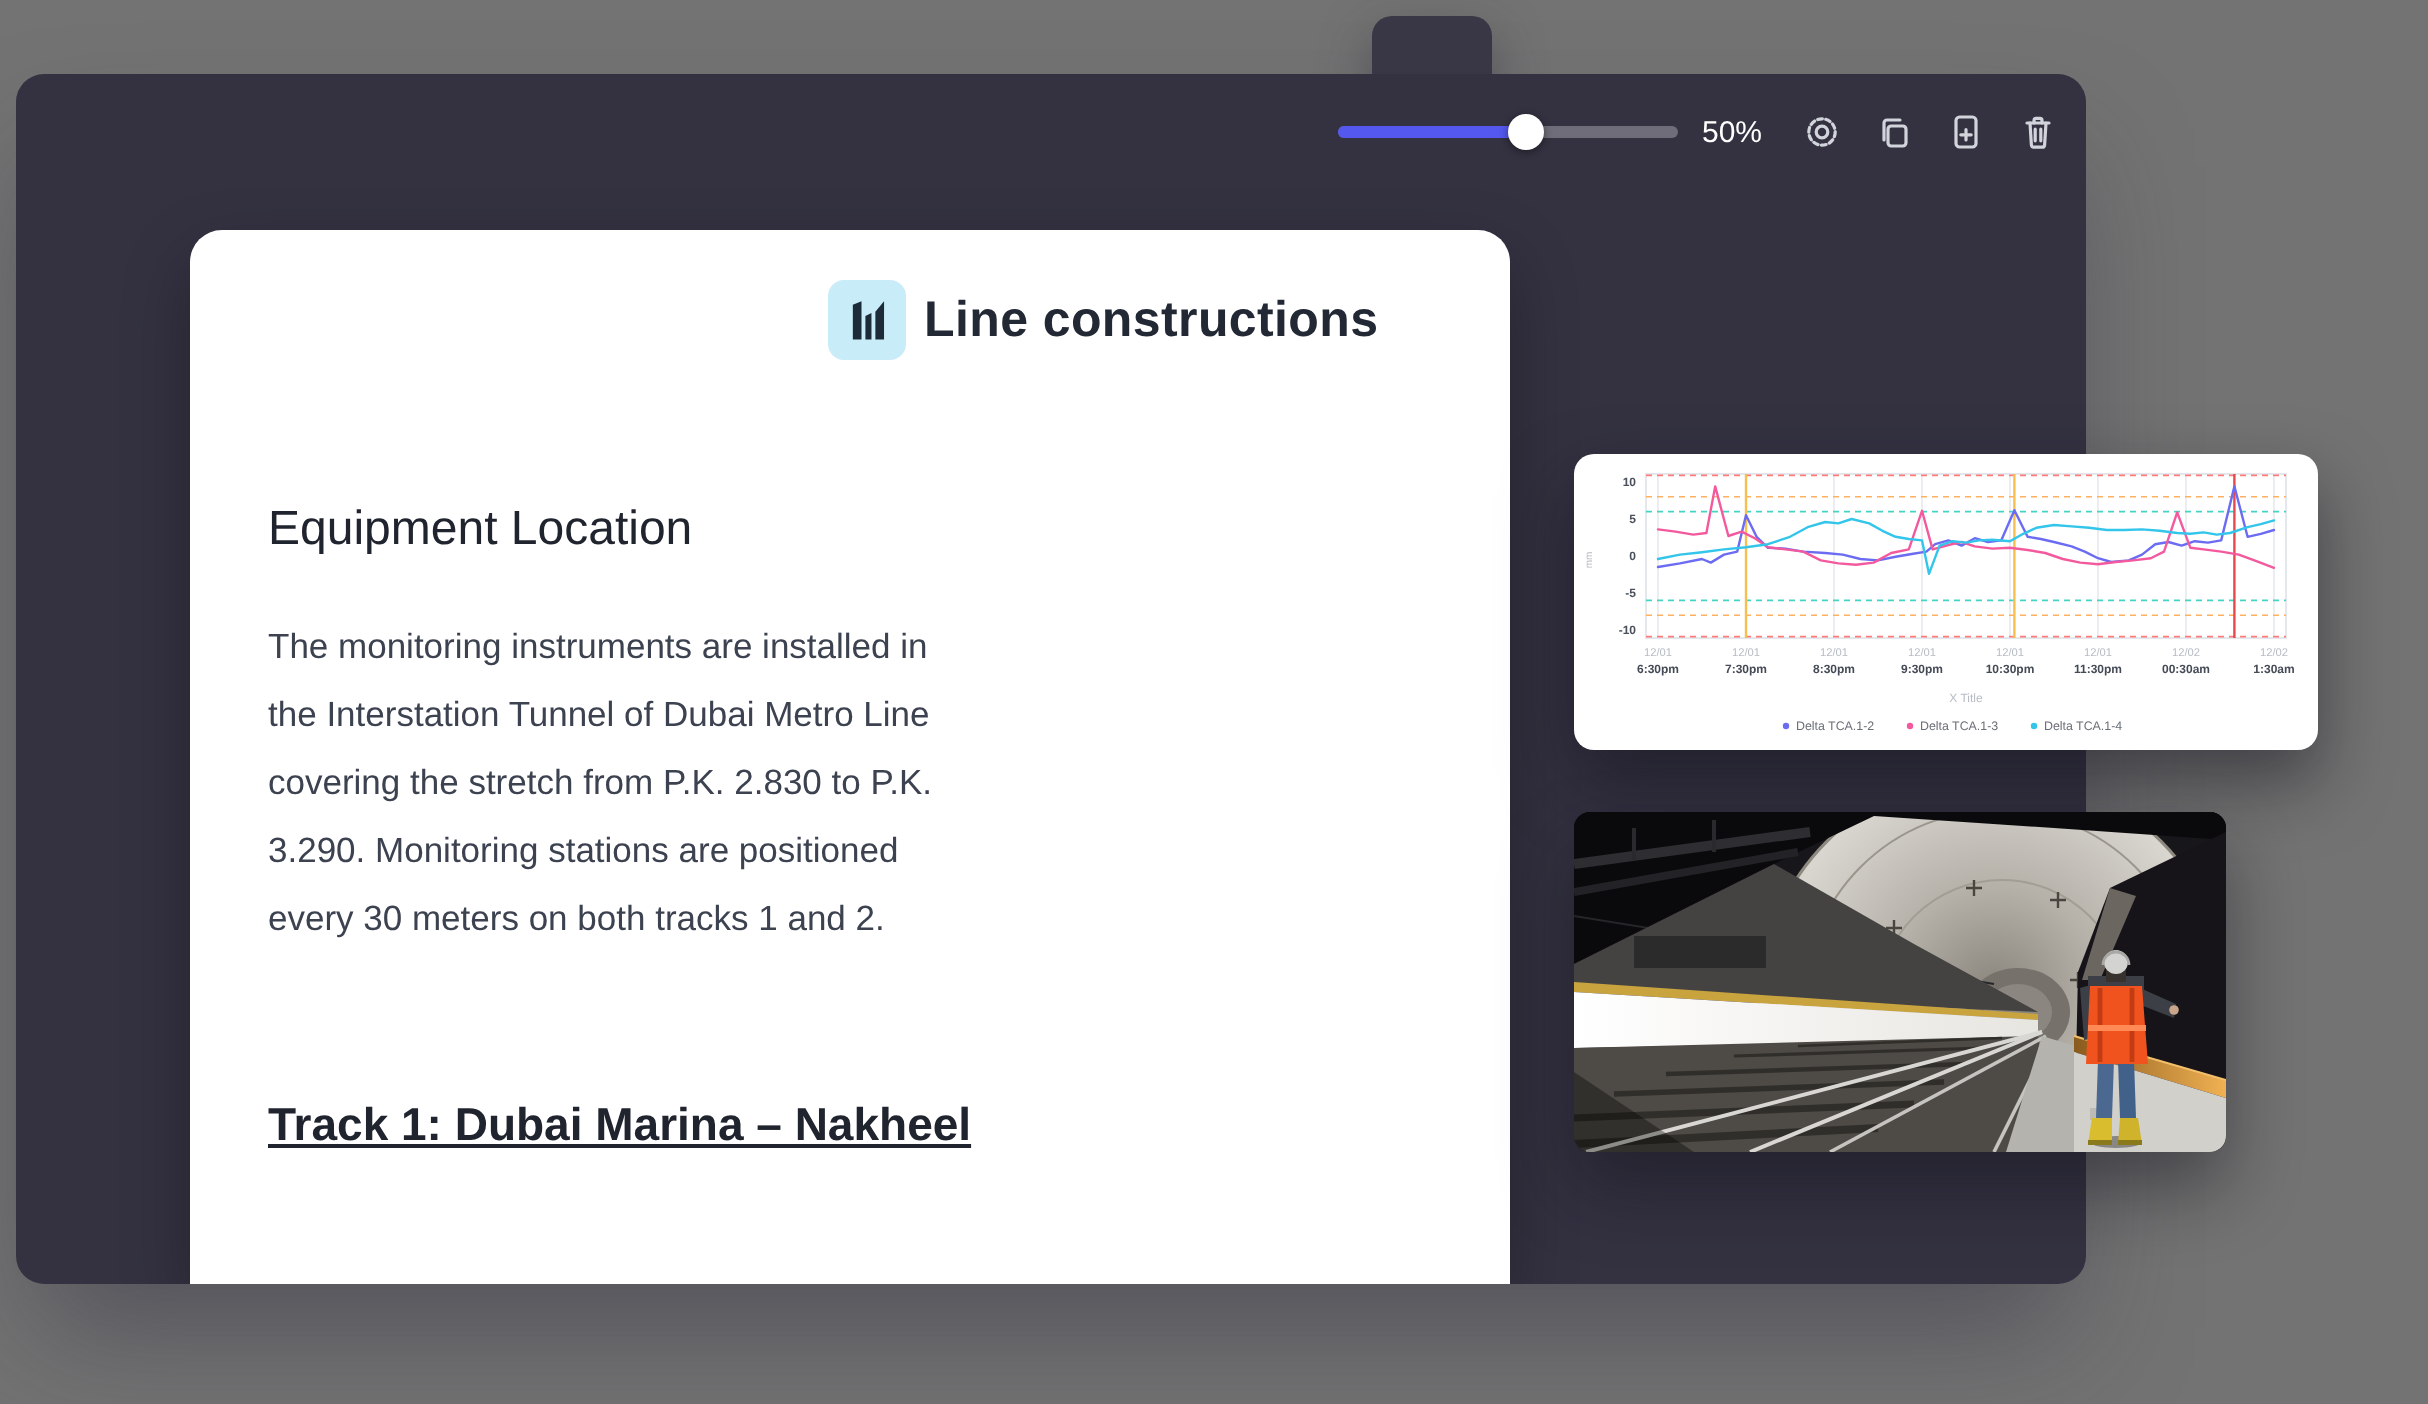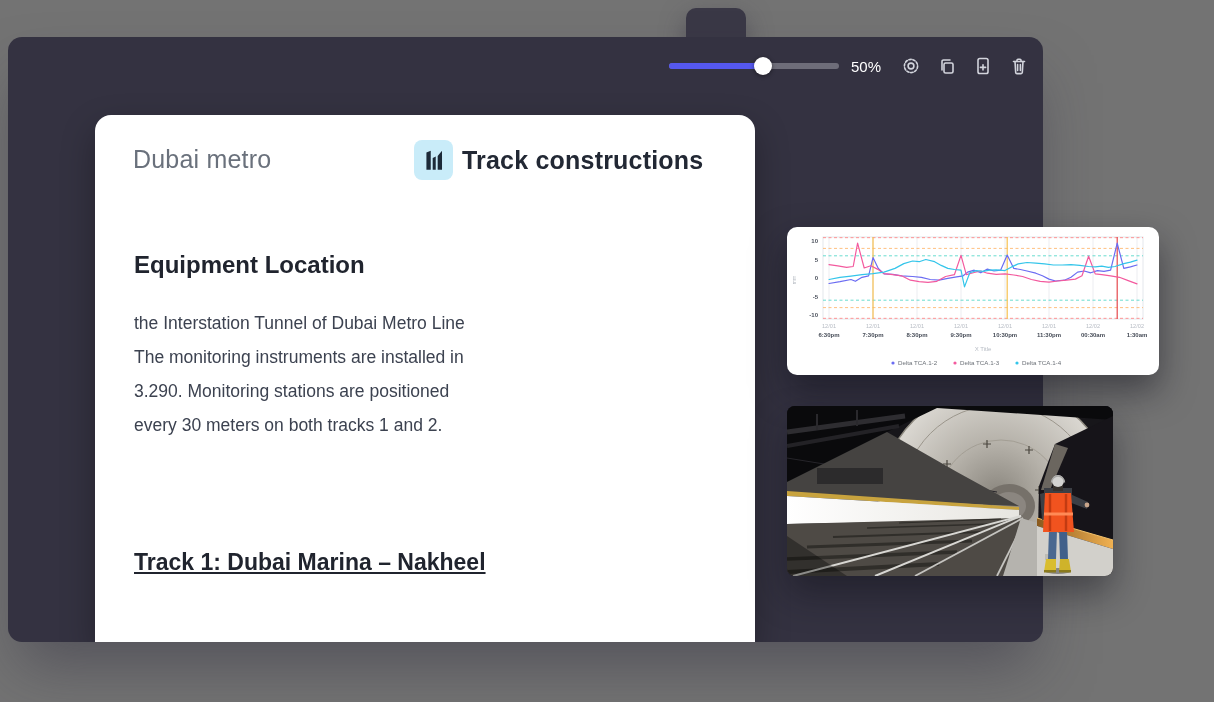--- a/index.html
+++ b/index.html
@@ -25,21 +25,21 @@
   .tb-btn{background:none;border:none;padding:0;width:24px;height:24px;display:flex;align-items:center;justify-content:center;cursor:pointer;}
   .tb-btn svg{stroke:#d2d4dc;fill:none;stroke-width:1.6;stroke-linecap:round;stroke-linejoin:round;}
 
   
   .doc-card{position:absolute;left:87px;top:78px;width:660px;height:527px;background:#ffffff;
     border-radius:16px 16px 0 0;box-shadow:0 14px 34px rgba(0,0,0,.3);}
   .client-name{position:absolute;left:38px;top:30px;font-size:25px;color:#6a717c;letter-spacing:.2px;}
   .company{position:absolute;left:319px;top:25px;display:flex;align-items:center;gap:9px;}
   .logo{width:39px;height:40px;background:#c9ecf9;border-radius:8px;display:flex;align-items:center;justify-content:center;}
   .company-name{font-size:25px;font-weight:700;color:#222834;letter-spacing:.2px;white-space:nowrap;}
-  .section-title{position:absolute;left:39px;top:136px;font-size:24px;font-weight:700;color:#20242e;}
+  .section-title{position:absolute;left:39px;top:136px;font-size:24px;font-weight:400;color:#20242e;}
   .doc-body{position:absolute;left:39px;top:191px;font-size:17.5px;color:#3c4250;}
   .doc-body .line{height:34px;line-height:34px;white-space:nowrap;}
   .track-heading{position:absolute;left:39px;top:434px;font-size:23px;font-weight:700;color:#20242e;white-space:nowrap;text-decoration:underline;}
   .period{position:absolute;left:39px;top:473px;font-size:17.5px;color:#343b47;white-space:nowrap;}
 
   
   .chart-card{position:absolute;left:787px;top:227px;width:372px;height:148px;background:#ffffff;border-radius:10px;
     box-shadow:0 16px 34px rgba(15,15,25,.5);overflow:hidden;cursor:pointer;}
   .chart-card svg{display:block;font-family:"Liberation Sans",sans-serif;}
 
@@ -88,39 +88,39 @@
         <svg width="20" height="20" viewBox="0 0 20 20">
           <path d="M4.5 5.5 h11"></path>
           <path d="M8 5.5 V4.2 a1 1 0 0 1 1 -1 h2 a1 1 0 0 1 1 1 V5.5"></path>
           <path d="M6 5.5 l.7 11 a1.2 1.2 0 0 0 1.2 1.1 h4.2 a1.2 1.2 0 0 0 1.2 -1.1 l.7 -11"></path>
           <path d="M8.6 8.6 v5.8 M11.4 8.6 v5.8"></path>
         </svg>
       </button>
     </div>
 
     <div class="doc-card">
-      <div class="client-name">Dubai metro</div>
       <div class="company">
         <div class="logo">
           <svg width="26" height="26" viewBox="0 0 24 24">
             <g fill="#1d2a38">
               <polygon points="5,21 5,5 9,3.4 9,21"></polygon>
               <polygon points="10.8,21 10.8,10.2 13.6,8.8 13.6,21"></polygon>
               <polygon points="15.4,8.2 19.4,3.4 19.4,21 15.4,21"></polygon>
             </g>
           </svg>
         </div>
-        <span class="company-name">Track constructions</span>
+        <span class="company-name">Line constructions</span>
       </div>
 
       <div class="section-title">Equipment Location</div>
 
       <div class="doc-body">
+        <div class="line">The monitoring instruments are installed in</div>
         <div class="line">the Interstation Tunnel of Dubai Metro Line</div>
-        <div class="line">The monitoring instruments are installed in</div>
+        <div class="line">covering the stretch from P.K. 2.830 to P.K.</div>
         <div class="line">3.290. Monitoring stations are positioned</div>
         <div class="line">every 30 meters on both tracks 1 and 2.</div>
       </div>
 
       <div class="track-heading">Track 1: Dubai Marina – Nakheel</div>
     </div>
   </div>
 
   <div class="chart-card">
     <svg id="chart-svg" width="372" height="148" viewBox="0 0 372 148">

